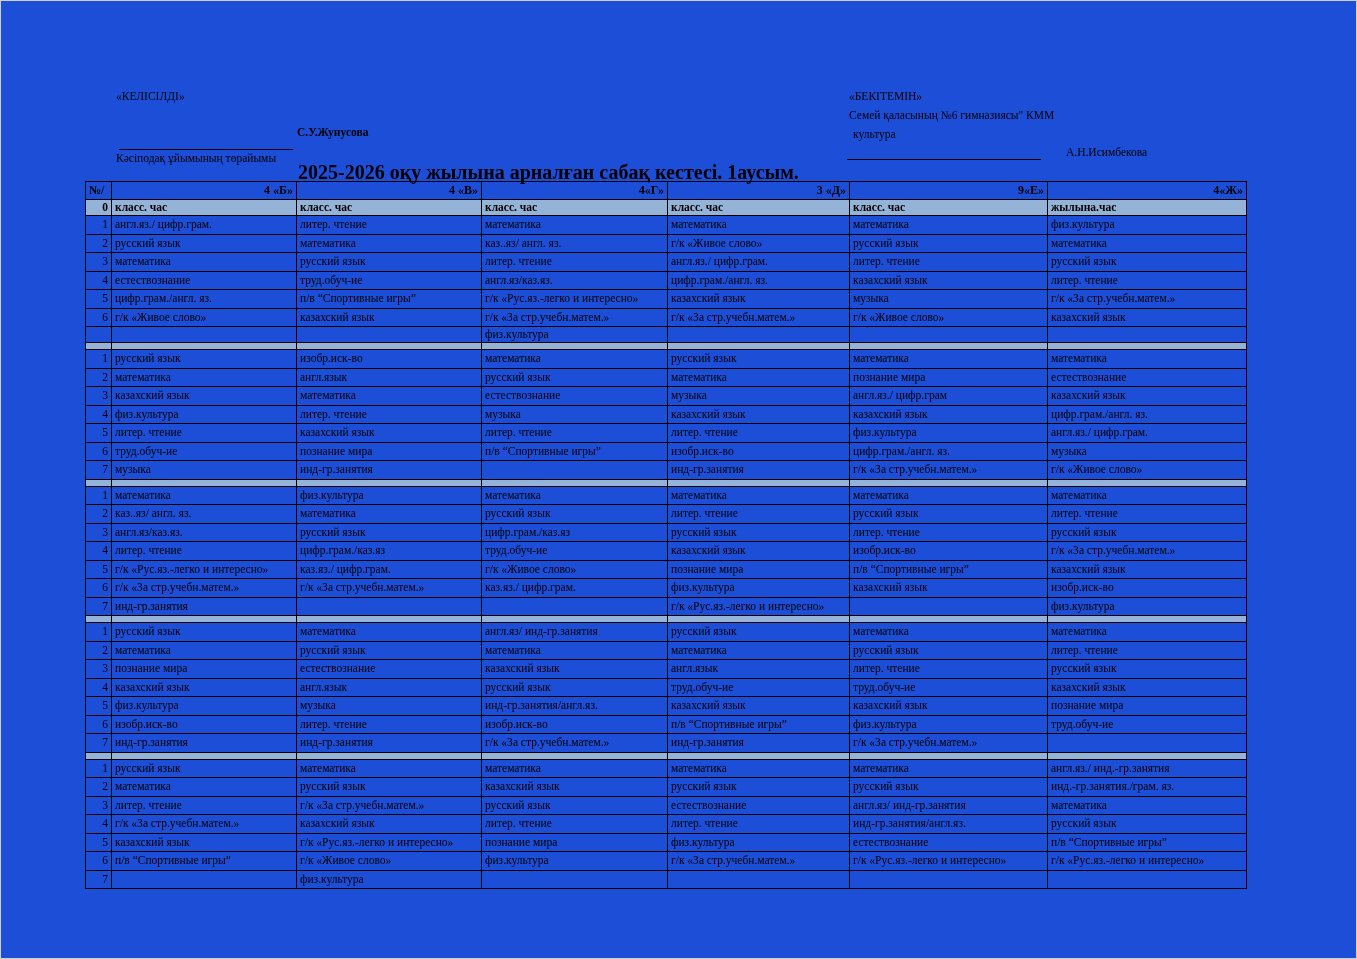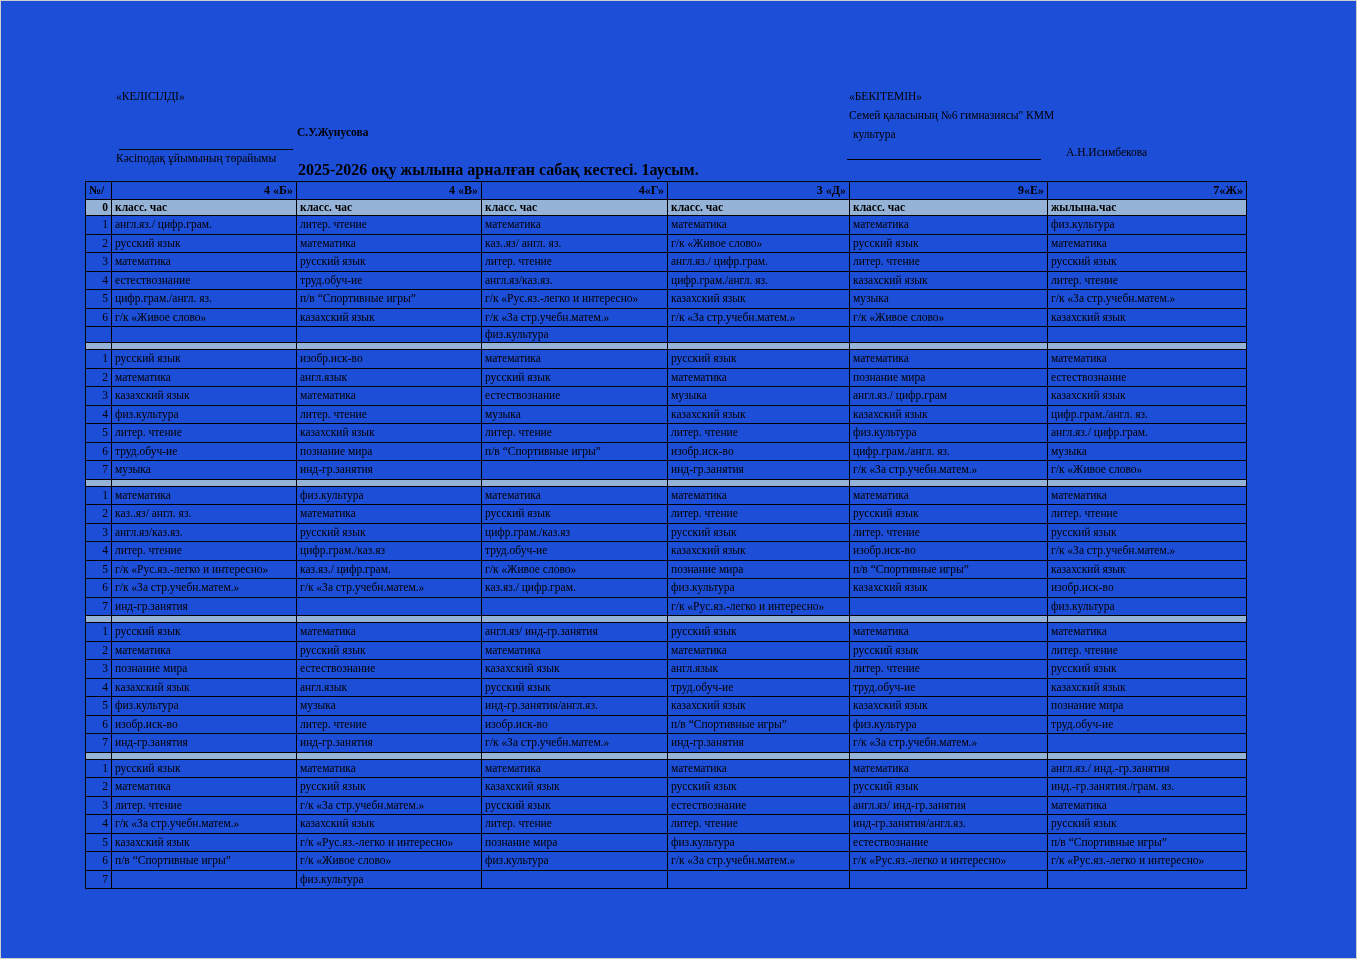--- a/index.html
+++ b/index.html
@@ -3,21 +3,21 @@
 <meta charset="utf-8">
 <style>
   html,body{margin:0;padding:0;background:#ffffff;}
   .screen{
     position:relative;width:1357px;height:959px;background:#1d4ed8;
     font-family:"Liberation Serif","DejaVu Serif",serif;color:#000;
     border:1px solid #cfcfcf;box-sizing:border-box;overflow:hidden;
   }
   .abs{position:absolute;white-space:nowrap;}
   .t11{font-size:11.5px;line-height:14px;}
-  .title{font-size:16px;font-weight:bold;}
+  .title{font-size:20px;font-weight:bold;}
   .sigline{position:absolute;border-bottom:1px solid #000;height:0;}
   table.tt{
     position:absolute;left:84px;top:180px;
     border-collapse:collapse;table-layout:fixed;
     font-size:11.5px;line-height:13px;
   }
   table.tt td{
     border:1px solid #000;padding:1px 3px;overflow:hidden;
     white-space:nowrap;vertical-align:middle;
   }
@@ -58,21 +58,21 @@
       <col style="width:199px">
     </colgroup>
     <tbody id="tt-body">
         <tr class="colhead">
           <td class="numcol">№/</td>
           <td>4 «Б»</td>
           <td>4 «В»</td>
           <td>4«Г»</td>
           <td>3 «Д»</td>
           <td>9«Е»</td>
-          <td>7«Ж»</td>
+          <td>4«Ж»</td>
         </tr>
         <tr class="classhour">
           <td class="numcell">0</td>
           <td>класс. час</td>
           <td>класс. час</td>
           <td>класс. час</td>
           <td>класс. час</td>
           <td>класс. час</td>
           <td>жылына.час</td>
         </tr>

